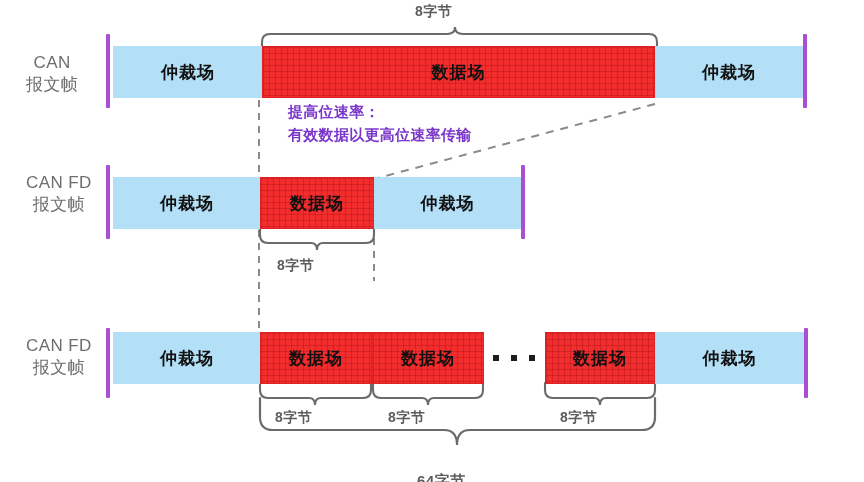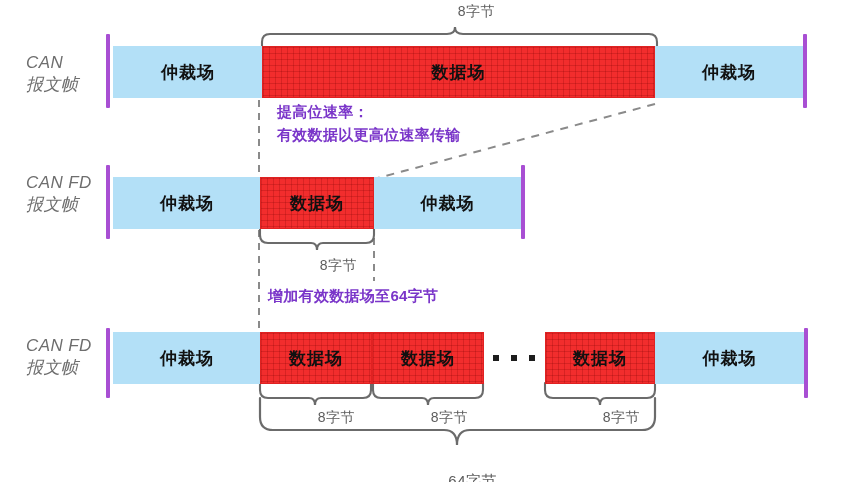--- a/index.html
+++ b/index.html
@@ -18,22 +18,21 @@
 
   
   .row-label {
     position: absolute;
     color: #6e6e6e;
     font-size: 17px;
     line-height: 1.28;
     font-weight: 400;
     letter-spacing: 0.4px;
     white-space: pre-line;
-    text-align: left;
-    font-style: italic;
+    text-align: center;
   }
 
   
   .purple-bar {
     position: absolute;
     width: 4px;
     background: #a84fd3;
     border-radius: 1px;
   }
   .blue-seg {
@@ -69,22 +68,22 @@
     line-height: 1.5;
     white-space: pre-line;
     letter-spacing: 0.3px;
   }
 
   
   .cap {
     position: absolute;
     color: #5c5c5c;
     font-size: 14px;
-    font-weight: 400;
-    text-align: right;
+    font-weight: 700;
+    text-align: left;
     letter-spacing: 0.5px;
   }
 
   
   .dots {
     position: absolute;
     display: flex;
     gap: 12px;
     align-items: center;
   }
@@ -156,41 +155,40 @@
   <div class="seg-text" style="left:113px; top:46px; width:150px; height:52px;">仲裁场</div>
 
   <div class="red-seg" style="left:262px; top:46px; width:393px; height:52px;"></div>
   <div class="seg-text" style="left:262px; top:46px; width:393px; height:52px;">数据场</div>
 
   <div class="blue-seg" style="left:655px; top:46px; width:148px; height:52px;"></div>
   <div class="seg-text" style="left:655px; top:46px; width:148px; height:52px;">仲裁场</div>
 
   <div class="cap" style="left:415px; top:3px; width:80px;">8字节</div>
 
-  <div class="annot" style="left:277px; top:101px; width:330px;">提高位速率：
+  <div class="annot" style="left:288px; top:101px; width:330px;">提高位速率：
 有效数据以更高位速率传输</div>
 
   <div class="row-label" style="left:26px; top:172px;">CAN FD
 报文帧</div>
 
   <div class="purple-bar" style="left:106px; top:165px; height:74px;"></div>
   <div class="purple-bar" style="left:521px; top:165px; height:74px;"></div>
 
   <div class="blue-seg" style="left:113px; top:177px; width:148px; height:52px;"></div>
   <div class="seg-text" style="left:113px; top:177px; width:148px; height:52px;">仲裁场</div>
 
   <div class="red-seg" style="left:260px; top:177px; width:114px; height:52px;"></div>
   <div class="seg-text" style="left:260px; top:177px; width:114px; height:52px;">数据场</div>
 
   <div class="blue-seg" style="left:374px; top:177px; width:147px; height:52px;"></div>
   <div class="seg-text" style="left:374px; top:177px; width:147px; height:52px;">仲裁场</div>
 
   <div class="cap" style="left:277px; top:257px; width:80px;">8字节</div>
 
-  <div class="annot" style="left:268px; top:285px; width:340px;">增加有效数据场至64字节</div>
 
   <div class="row-label" style="left:26px; top:335px;">CAN FD
 报文帧</div>
 
   <div class="purple-bar" style="left:106px; top:328px; height:70px;"></div>
   <div class="purple-bar" style="left:804px; top:328px; height:70px;"></div>
 
   <div class="blue-seg" style="left:113px; top:332px; width:148px; height:52px;"></div>
   <div class="seg-text" style="left:113px; top:332px; width:148px; height:52px;">仲裁场</div>
 

